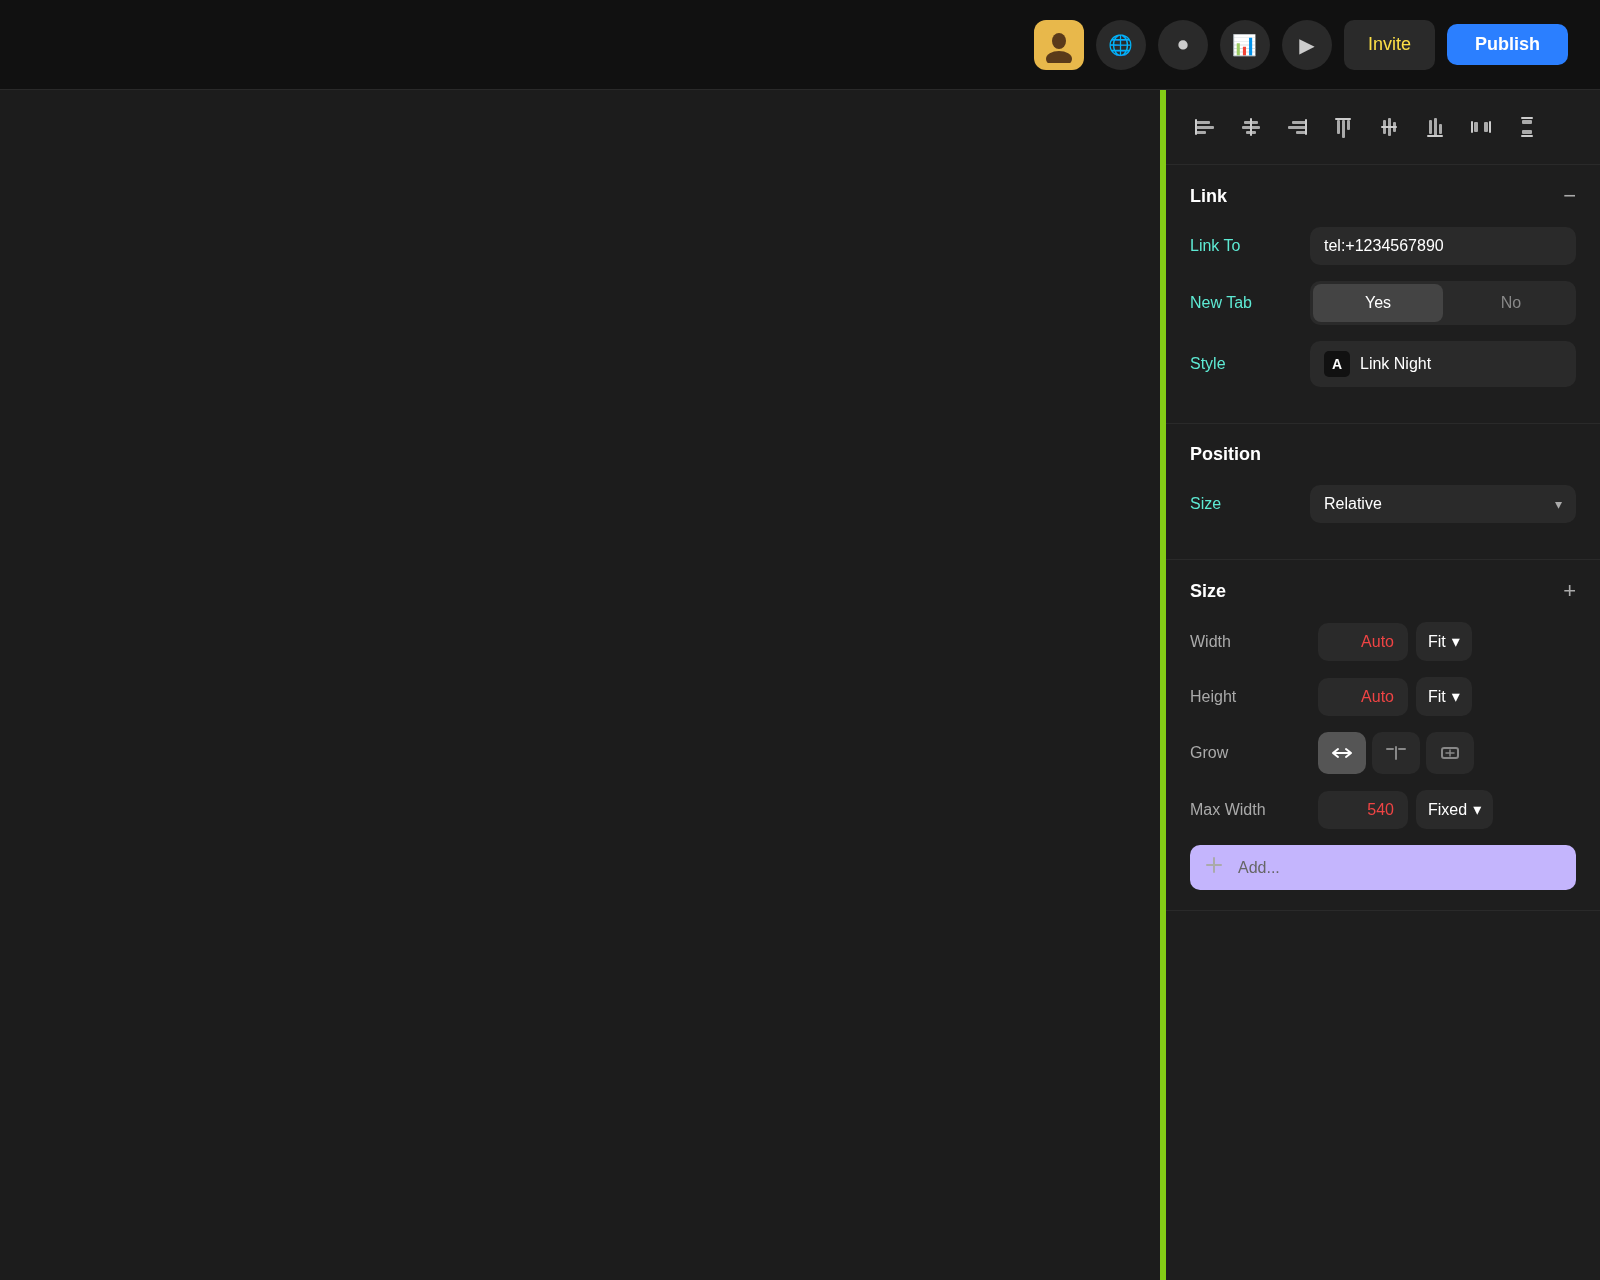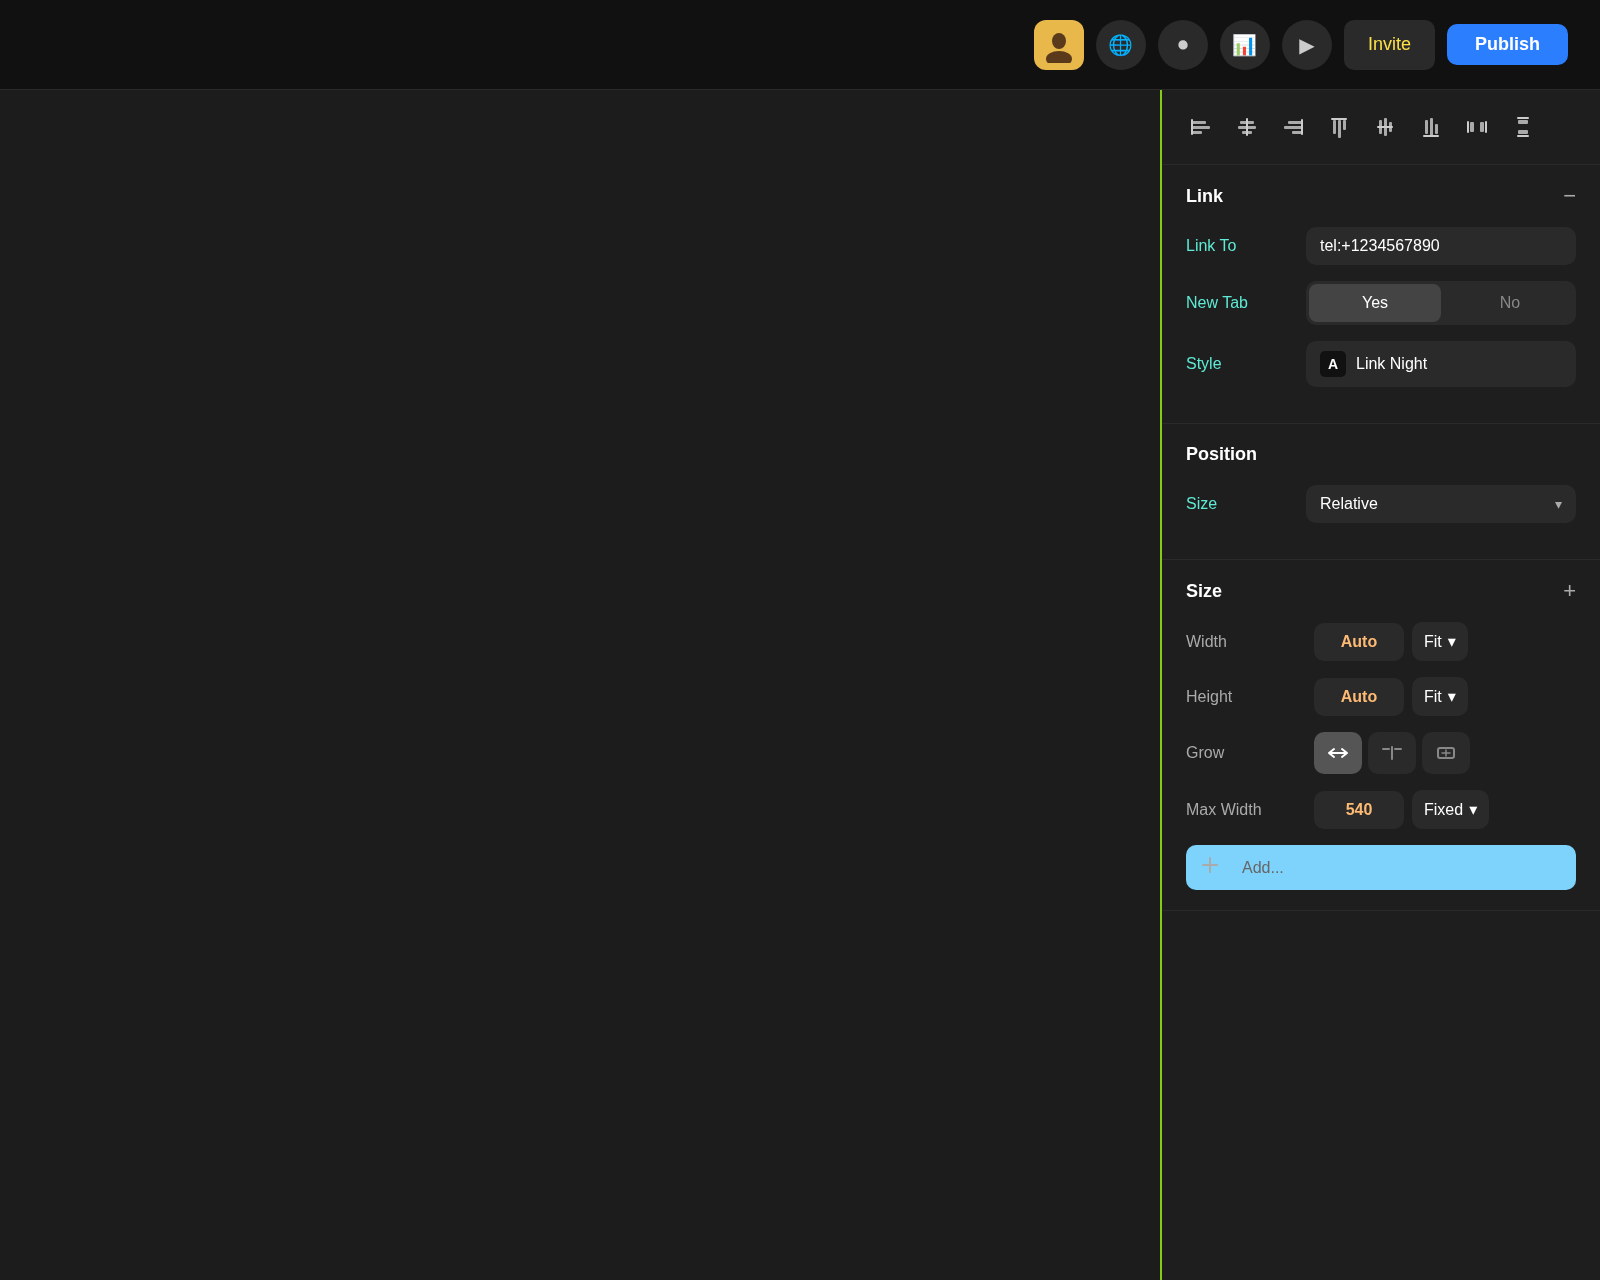--- a/index.html
+++ b/index.html
@@ -85,21 +85,21 @@
     
     .canvas-area {
       flex: 1;
       background: #1c1c1c;
     }
 
     
     .right-panel {
       width: 440px;
       background: #1e1e1e;
-      border-left: 2px solid #84cc16;
+      border-left: 6px solid #84cc16;
       display: flex;
       flex-direction: column;
       overflow-y: auto;
     }
 
     
     .align-toolbar {
       padding: 18px 20px;
       display: flex;
       align-items: center;
@@ -254,26 +254,25 @@
       width: 120px;
       color: #aaa;
       font-size: 16px;
       flex-shrink: 0;
     }
     .size-input {
       background: #2a2a2a;
       border: none;
       border-radius: 10px;
       padding: 10px 14px;
-      color: #fdba74;
+      color: #ef4444;
       font-size: 16px;
       outline: none;
       width: 90px;
-      text-align: center;
-      font-weight: bold;
+      text-align: right;
     }
     .size-dropdown {
       background: #2a2a2a;
       border: none;
       border-radius: 10px;
       padding: 10px 12px;
       color: #fff;
       font-size: 16px;
       outline: none;
       cursor: pointer;
@@ -298,24 +297,24 @@
       justify-content: center;
       font-size: 16px;
     }
     .grow-btn.active { background: #555; color: #fff; }
     .grow-btn.inactive { background: #2a2a2a; color: #888; }
 
     
     .add-row {
       display: flex;
       align-items: center;
-      background: #7dd3fc;
+      background: #c4b5fd;
       border-radius: 10px;
       padding: 10px 14px;
-      gap: 22px;
+      gap: 14px;
       margin-top: 4px;
     }
     .add-row-icon {
       color: #aaa;
       font-size: 18px;
     }
     .add-row-placeholder {
       color: #666;
       font-size: 16px;
     }

